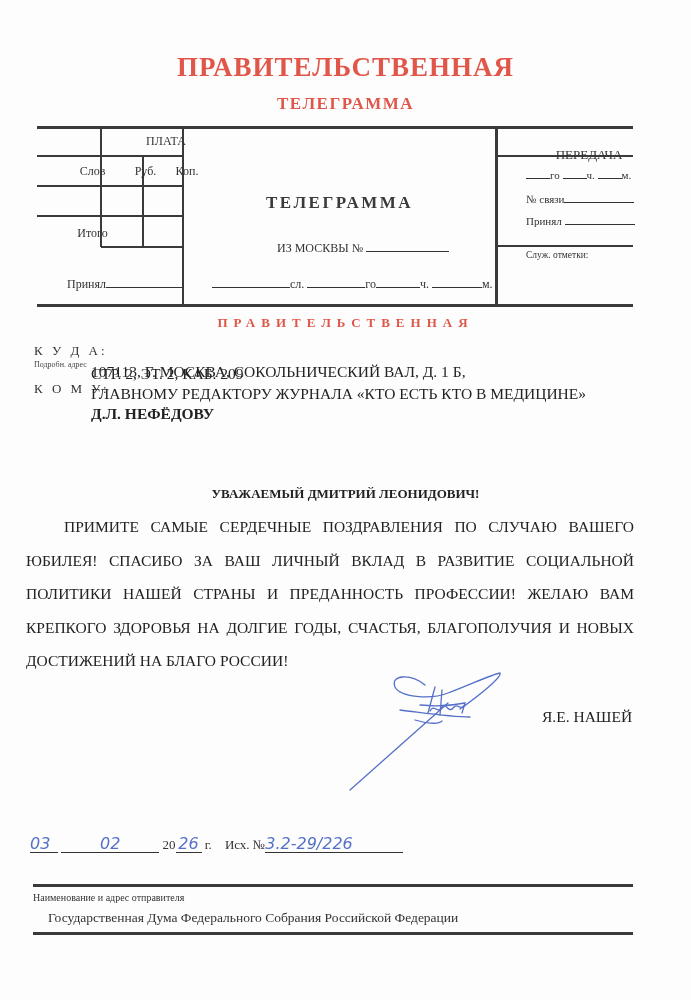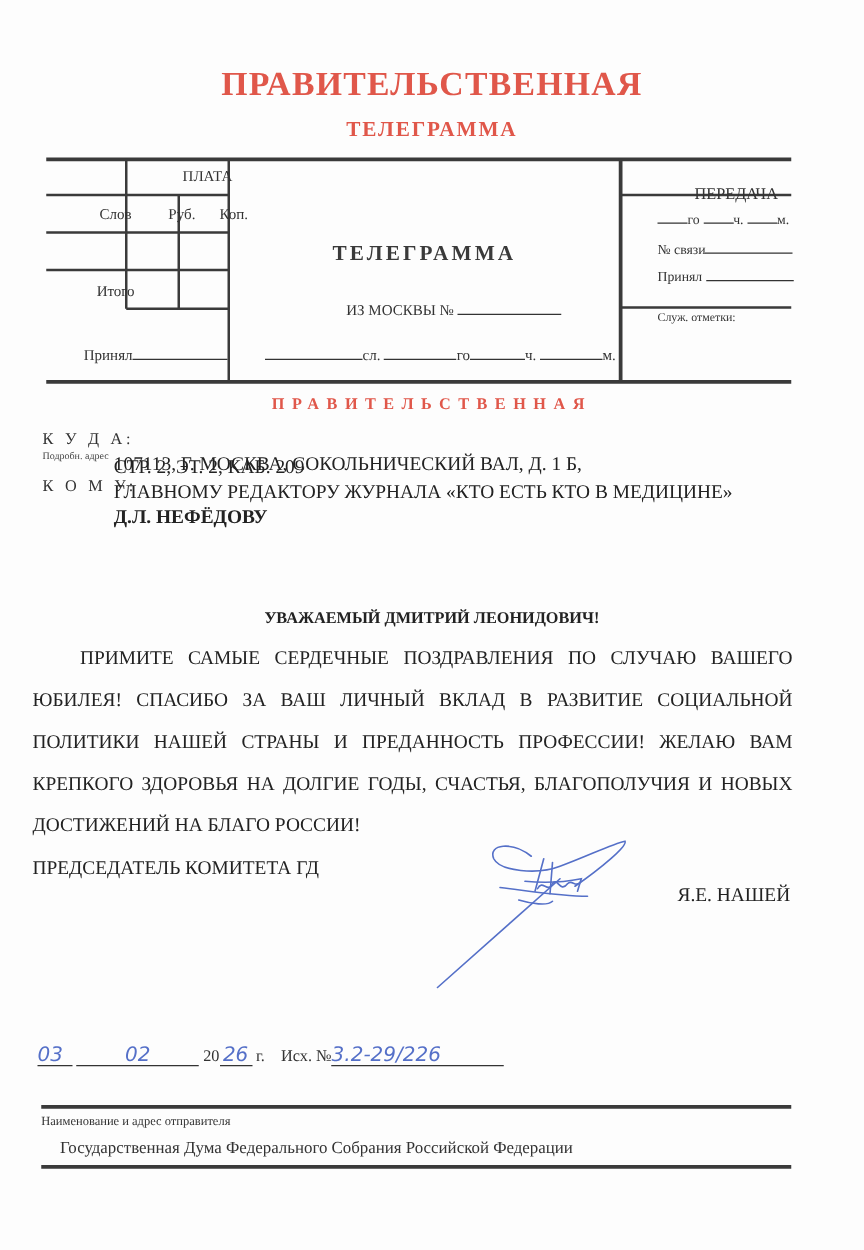--- a/index.html
+++ b/index.html
@@ -104,21 +104,20 @@
 <div class="abs addr" style="left:91px; top:365px;">СТР. 2, ЭТ. 2, КАБ. 209</div>
 <div class="abs addr" style="left:91px; top:385px;">ГЛАВНОМУ РЕДАКТОРУ ЖУРНАЛА «КТО ЕСТЬ КТО В МЕДИЦИНЕ»</div>
 <div class="abs addr" style="left:91px; top:405px; font-weight:bold;">Д.Л. НЕФЁДОВУ</div>
 
 <div class="abs greeting">УВАЖАЕМЫЙ ДМИТРИЙ ЛЕОНИДОВИЧ!</div>
 <div class="abs body-text">
     <p>ПРИМИТЕ САМЫЕ СЕРДЕЧНЫЕ ПОЗДРАВЛЕНИЯ ПО СЛУЧАЮ ВАШЕГО ЮБИЛЕЯ! СПАСИБО ЗА ВАШ ЛИЧНЫЙ ВКЛАД В РАЗВИТИЕ СОЦИАЛЬНОЙ ПОЛИТИКИ НАШЕЙ СТРАНЫ И ПРЕДАННОСТЬ ПРОФЕССИИ! ЖЕЛАЮ ВАМ КРЕПКОГО ЗДОРОВЬЯ НА ДОЛГИЕ ГОДЫ, СЧАСТЬЯ, БЛАГОПОЛУЧИЯ И НОВЫХ ДОСТИЖЕНИЙ НА БЛАГО РОССИИ!</p>
   </div>
 
 <div class="abs sig-left">
-  <div>ПРЕДСЕДАТЕЛЬ КОМИТЕТА ГД</div>
 </div>
 <svg class="abs" style="left:330px; top:665px;" width="200" height="135" viewBox="0 0 200 135">
   <g fill="none" stroke="#5570c8" stroke-width="1.3" stroke-linecap="round">
     <path d="M20 125 L118 38"></path>
     <path d="M95 20 C80 8, 60 10, 65 22 C70 32, 100 35, 118 28 C 140 20, 160 10, 170 8 C 172 12, 150 30, 130 44"></path>
     <path d="M105 22 L98 48 M112 25 L110 50"></path>
     <path d="M90 40 C110 42, 125 40, 135 38 L132 48"></path>
     <path d="M70 45 C95 48, 120 52, 140 52"></path>
     <path d="M100 46 C104 38, 108 50, 112 42 C 116 36, 118 50, 124 42 C128 38, 130 46, 135 40"></path>
     <path d="M85 55 C 95 58, 108 60, 112 56"></path>

